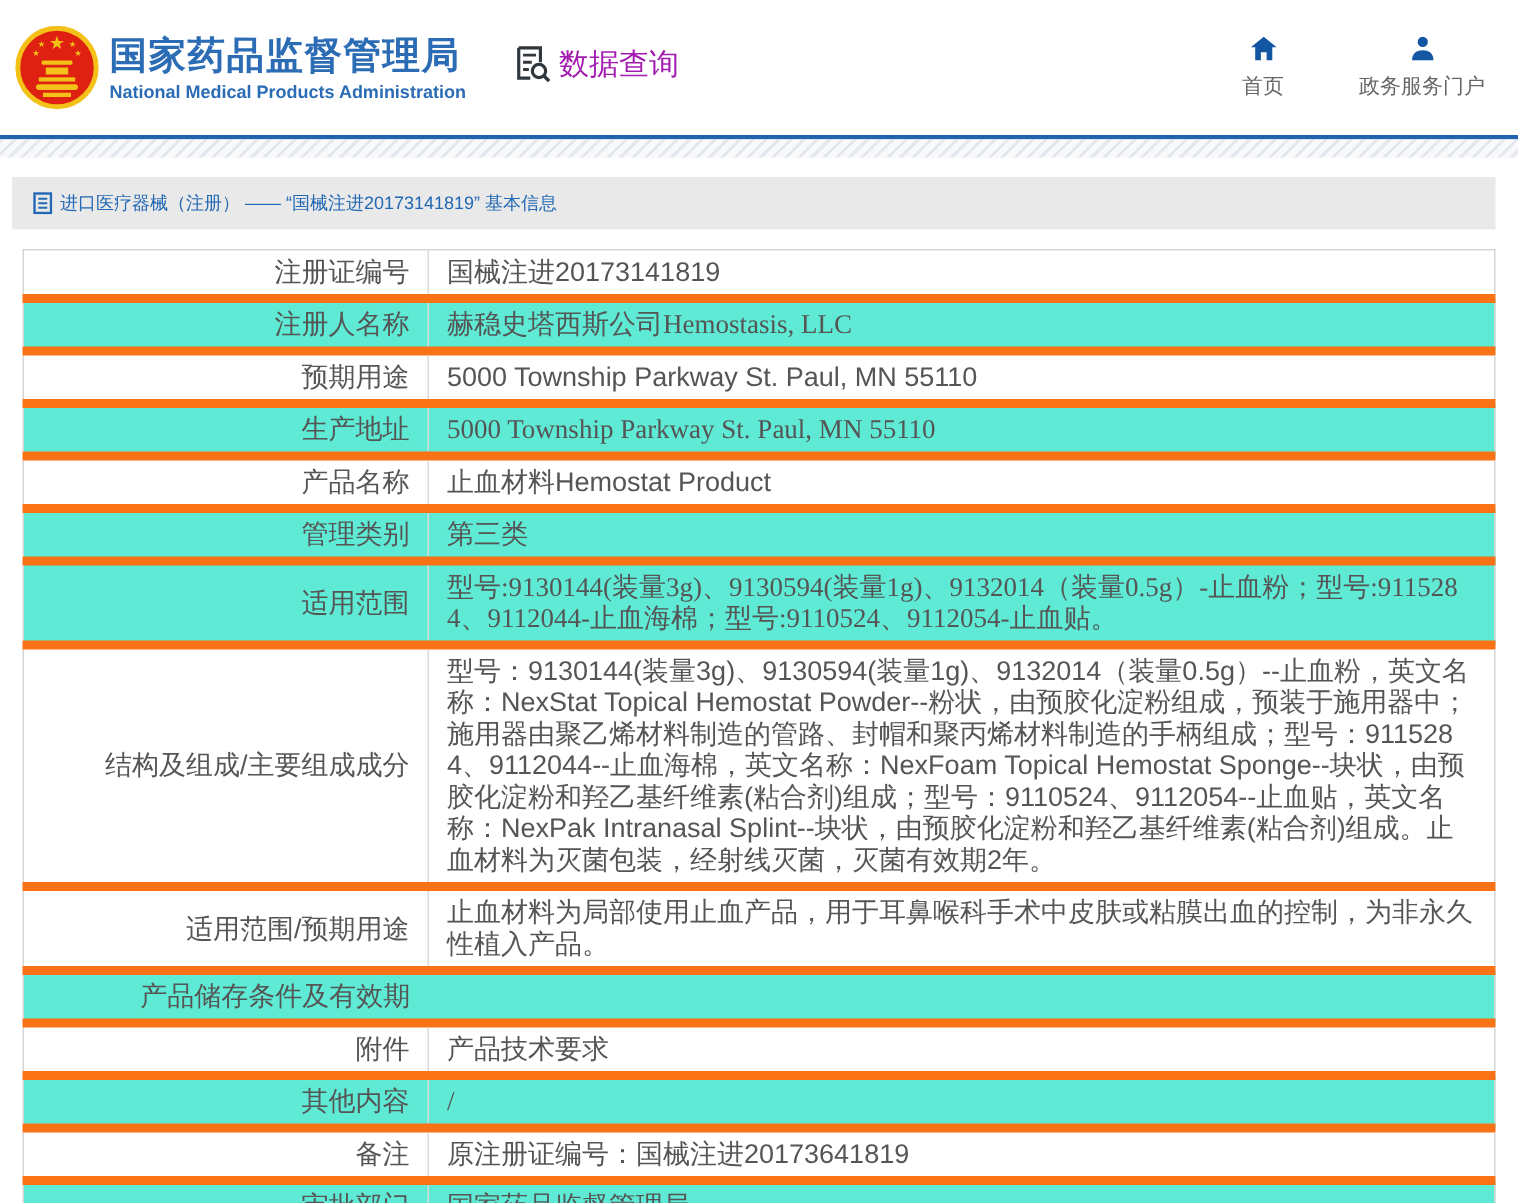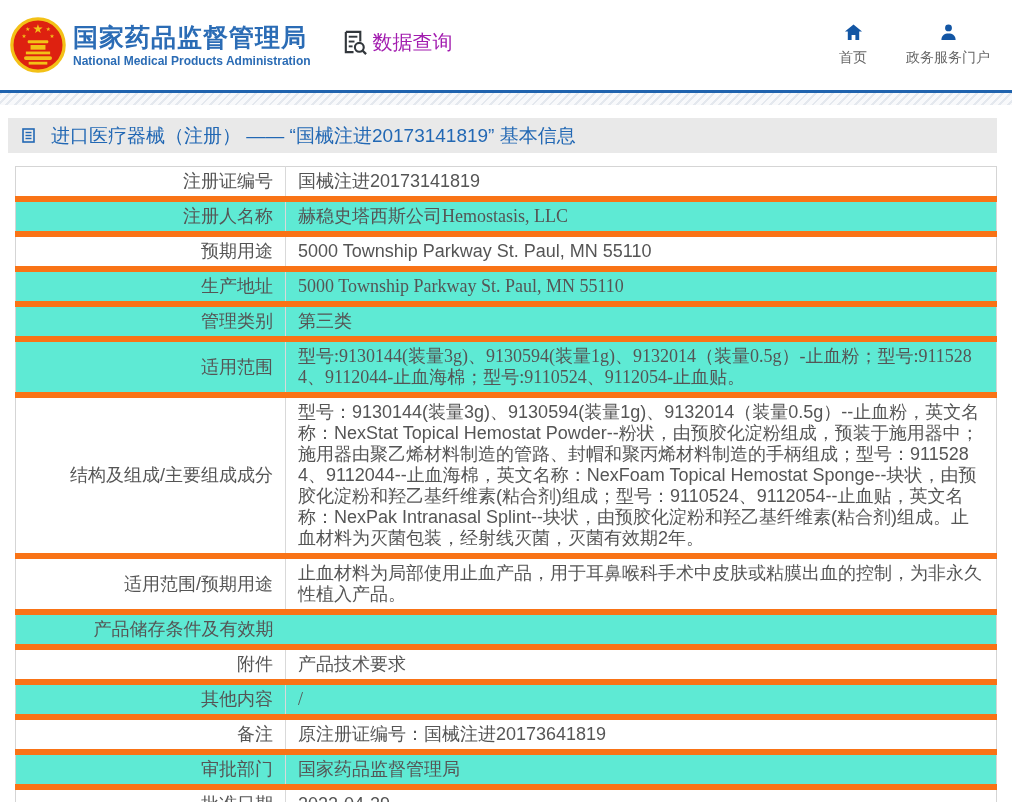--- a/index.html
+++ b/index.html
@@ -9,35 +9,35 @@
   
   .header { height:90px; display:flex; align-items:center; padding:0 22px 0 10px; background:#fff; }
   .logo-wrap { display:flex; align-items:center; }
   .emblem { width:56px; height:56px; flex:0 0 auto; }
   .titles { margin-left:7px; }
   .title-zh { color:#2b6cb5; font-size:25px; font-weight:bold; letter-spacing:1px; line-height:30px; }
   .title-en { color:#2b6cb5; font-size:12px; font-weight:bold; margin-top:2px; }
   .dq { display:flex; align-items:center; margin-left:30px; margin-top:-6px; cursor:pointer; }
   .dq svg { width:27px; height:27px; }
   .dq-label { font-size:20px; color:#a21caf; font-weight:500; margin-left:5px; }
-  .top-nav { margin-left:auto; display:flex; gap:39px;align-items:center; }
+  .top-nav { margin-left:auto; display:flex; gap:50px;align-items:center; }
   .nav-item { display:flex; flex-direction:column; align-items:center; gap:7px; cursor:pointer; }
   .nav-item svg { width:19px; height:19px; }
   .nav-label { font-size:14px; color:#666; }
 
   
   .blue-line { height:3px; background:#2063ae; }
   .hatch { height:12px; background:#f7f8fa;
     background-image:repeating-linear-gradient(135deg,#e4e8ee 0 2px,#f8f9fb 2px 6px); }
 
   
   .content { margin:13px 15px 0 8px; }
   .crumb-bar { background:#e9e9e9; height:35px; display:flex; align-items:center; padding:0 14px; }
   .crumb-bar svg { width:13px; height:15px; flex:0 0 auto; }
-  .crumb-text { color:#2268b4; font-size:19px; margin-left:16px; }
+  .crumb-text { color:#2268b4; font-size:12px; margin-left:5px; }
 
   table.info { width:calc(100% - 7px); margin:13px 0 0 7px; border-collapse:collapse;
     border:1px solid #d5d5d5; table-layout:fixed; }
   td { border-bottom:6px solid #f97316; font-size:18px; color:#555; line-height:21px;
     padding:4px 12px; word-break:break-all; }
   td.label { width:270px; text-align:right; color:#555; }
   td.value { border-left:1px solid #d9d9d9; }
   td.value.empty { border-left:none; }
   tr.shaded { background:#5eead4;font-family:Liberation Serif, serif; }
 </style>
@@ -121,20 +121,24 @@
           <td class="value">赫稳史塔西斯公司Hemostasis, LLC</td>
         </tr>
         <tr>
           <td class="label">预期用途</td>
           <td class="value">5000 Township Parkway St. Paul, MN 55110</td>
         </tr>
         <tr class="shaded">
           <td class="label">生产地址</td>
           <td class="value">5000 Township Parkway St. Paul, MN 55110</td>
         </tr>
+        <tr>
+          <td class="label">产品名称</td>
+          <td class="value">止血材料Hemostat Product</td>
+        </tr>
         <tr class="shaded">
           <td class="label">管理类别</td>
           <td class="value">第三类</td>
         </tr>
         <tr class="shaded">
           <td class="label">适用范围</td>
           <td class="value">型号:9130144(装量3g)、9130594(装量1g)、9132014（装量0.5g）-止血粉；型号:9115284、9112044-止血海棉；型号:9110524、9112054-止血贴。</td>
         </tr>
         <tr>
           <td class="label">结构及组成/主要组成成分</td>

